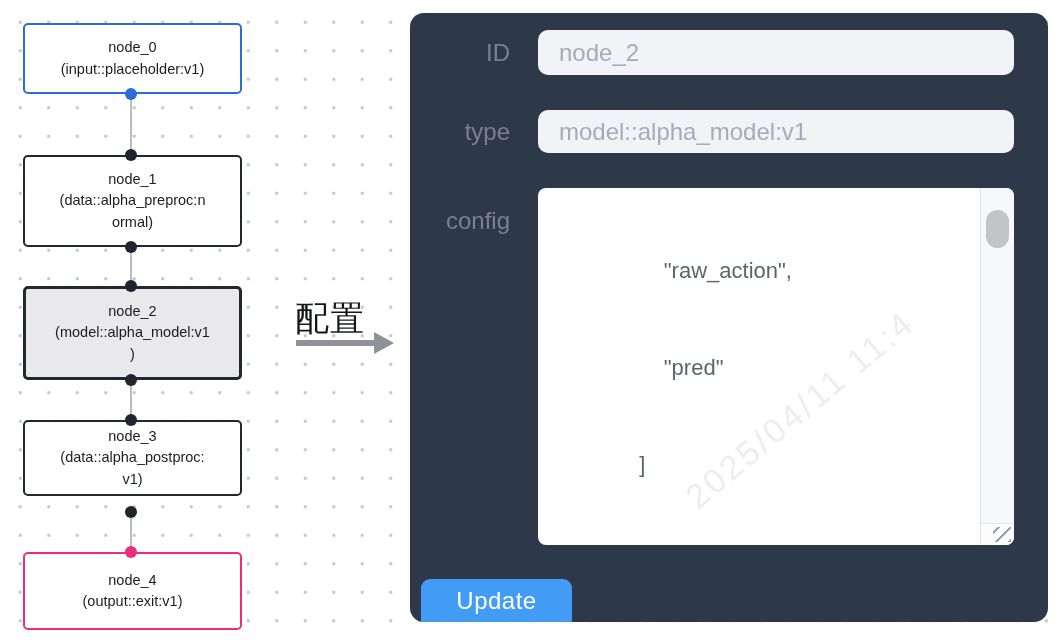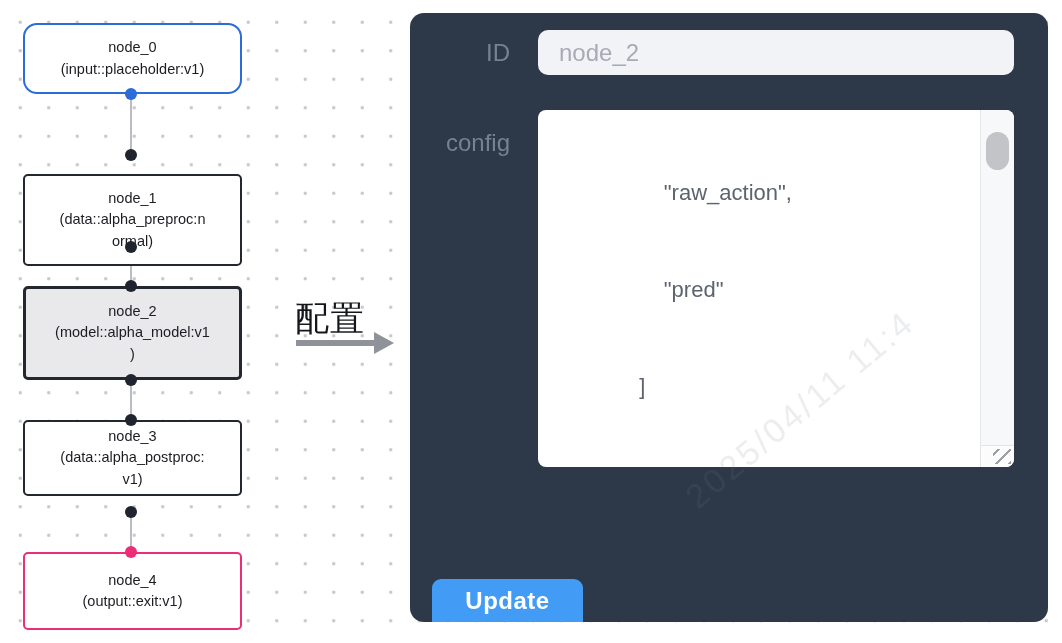--- a/index.html
+++ b/index.html
@@ -13,22 +13,22 @@
     background-size: 28.5px 28.5px; background-position: 6px 8px; overflow: hidden;
   }
 
   
   .node {
     position: absolute; left: 23px; width: 219px; background: #ffffff;
     border: 2px solid #23272f; border-radius: 5px;
     display: flex; flex-direction: column; justify-content: center; align-items: center;
     font-size: 14.5px; line-height: 21.5px; color: #1b1d22; text-align: center; z-index: 2;
   }
-  .node.n0 { top: 23px;  height: 71px; border-color: #2b6cd9; border-radius: 14px; }
-  .node.n1 { top: 155px; height: 92px; margin-top: 19px; }
+  .node.n0 { top: 23px;  height: 71px; border-color: #2b6cd9; }
+  .node.n1 { top: 155px; height: 92px; }
   .node.n2 { top: 286px; height: 94px; border-width: 3px; background: #e9e9eb; }
   .node.n3 { top: 420px; height: 76px; }
   .node.n4 { top: 552px; height: 78px; border-color: #ec2d7a; }
   .nl { white-space: pre; }
 
   .edge { position: absolute; left: 130px; width: 2px; background: #b9bcc0; z-index: 1; }
   .e0 { top: 94px;  height: 61px; }
   .e1 { top: 247px; height: 39px; }
   .e2 { top: 380px; height: 40px; }
   .e3 { top: 512px; height: 40px; }
@@ -75,23 +75,23 @@
   .sb-track { position: absolute; right: 0; top: 0; width: 34px; height: 335px;
               background: #f7f8f9; border-left: 1px solid #e4e5e7; }
   .sb-thumb { position: absolute; left: 5px; top: 22px; width: 23px; height: 38px;
               background: #c2c4c7; border-radius: 12px; }
   .sb-corner { position: absolute; right: 0; bottom: 0; width: 34px; height: 22px;
                background: #fcfcfd; border-left: 1px solid #e4e5e7; border-top: 1px solid #e4e5e7; }
   .resize-grip { position: absolute; right: 3px; bottom: 3px; width: 18px; height: 15px;
     background-image: repeating-linear-gradient(135deg,
       transparent, transparent 3px, #9aa0a6 3px, #9aa0a6 5px, transparent 5px, transparent 9px); }
 
-  .update-btn { position: absolute; left: 22px; bottom: 0; width: 151px; height: 43px;
+  .update-btn { position: absolute; left: 11px; bottom: 0; width: 151px; height: 43px;
                 background: #429bf4; color: #ffffff; border: none; border-radius: 9px 9px 0 0;
-                font-size: 24px; font-weight: 700; letter-spacing: 0.5px;
+                font-size: 24px; font-weight: 400; letter-spacing: 0.5px;
                 font-family: "Liberation Sans", sans-serif; cursor: pointer; }
 </style>
 </head>
 <body>
 
 <div id="canvas">
 
   <div class="edge e0"></div>
   <div class="edge e1"></div>
   <div class="edge e2"></div>
@@ -136,20 +136,24 @@
 
   <div class="watermark">2025/04/11 11:4</div>
 
   <div class="panel">
 
     <div class="row first">
       <div class="f-label">ID</div>
       <input class="f-input" type="text" value="node_2" style="">
     </div>
 
+    <div class="row r2">
+      <div class="f-label">type</div>
+      <input class="f-input" type="text" value="model::alpha_model:v1" style="">
+    </div>
 
     <div class="row config-row">
       <div class="f-label">config</div>
       <div class="ta-wrap">
         <div class="code">
           <div>                "raw_action",</div>
           <div>                "pred"</div>
           <div>            ]</div>
           
           

